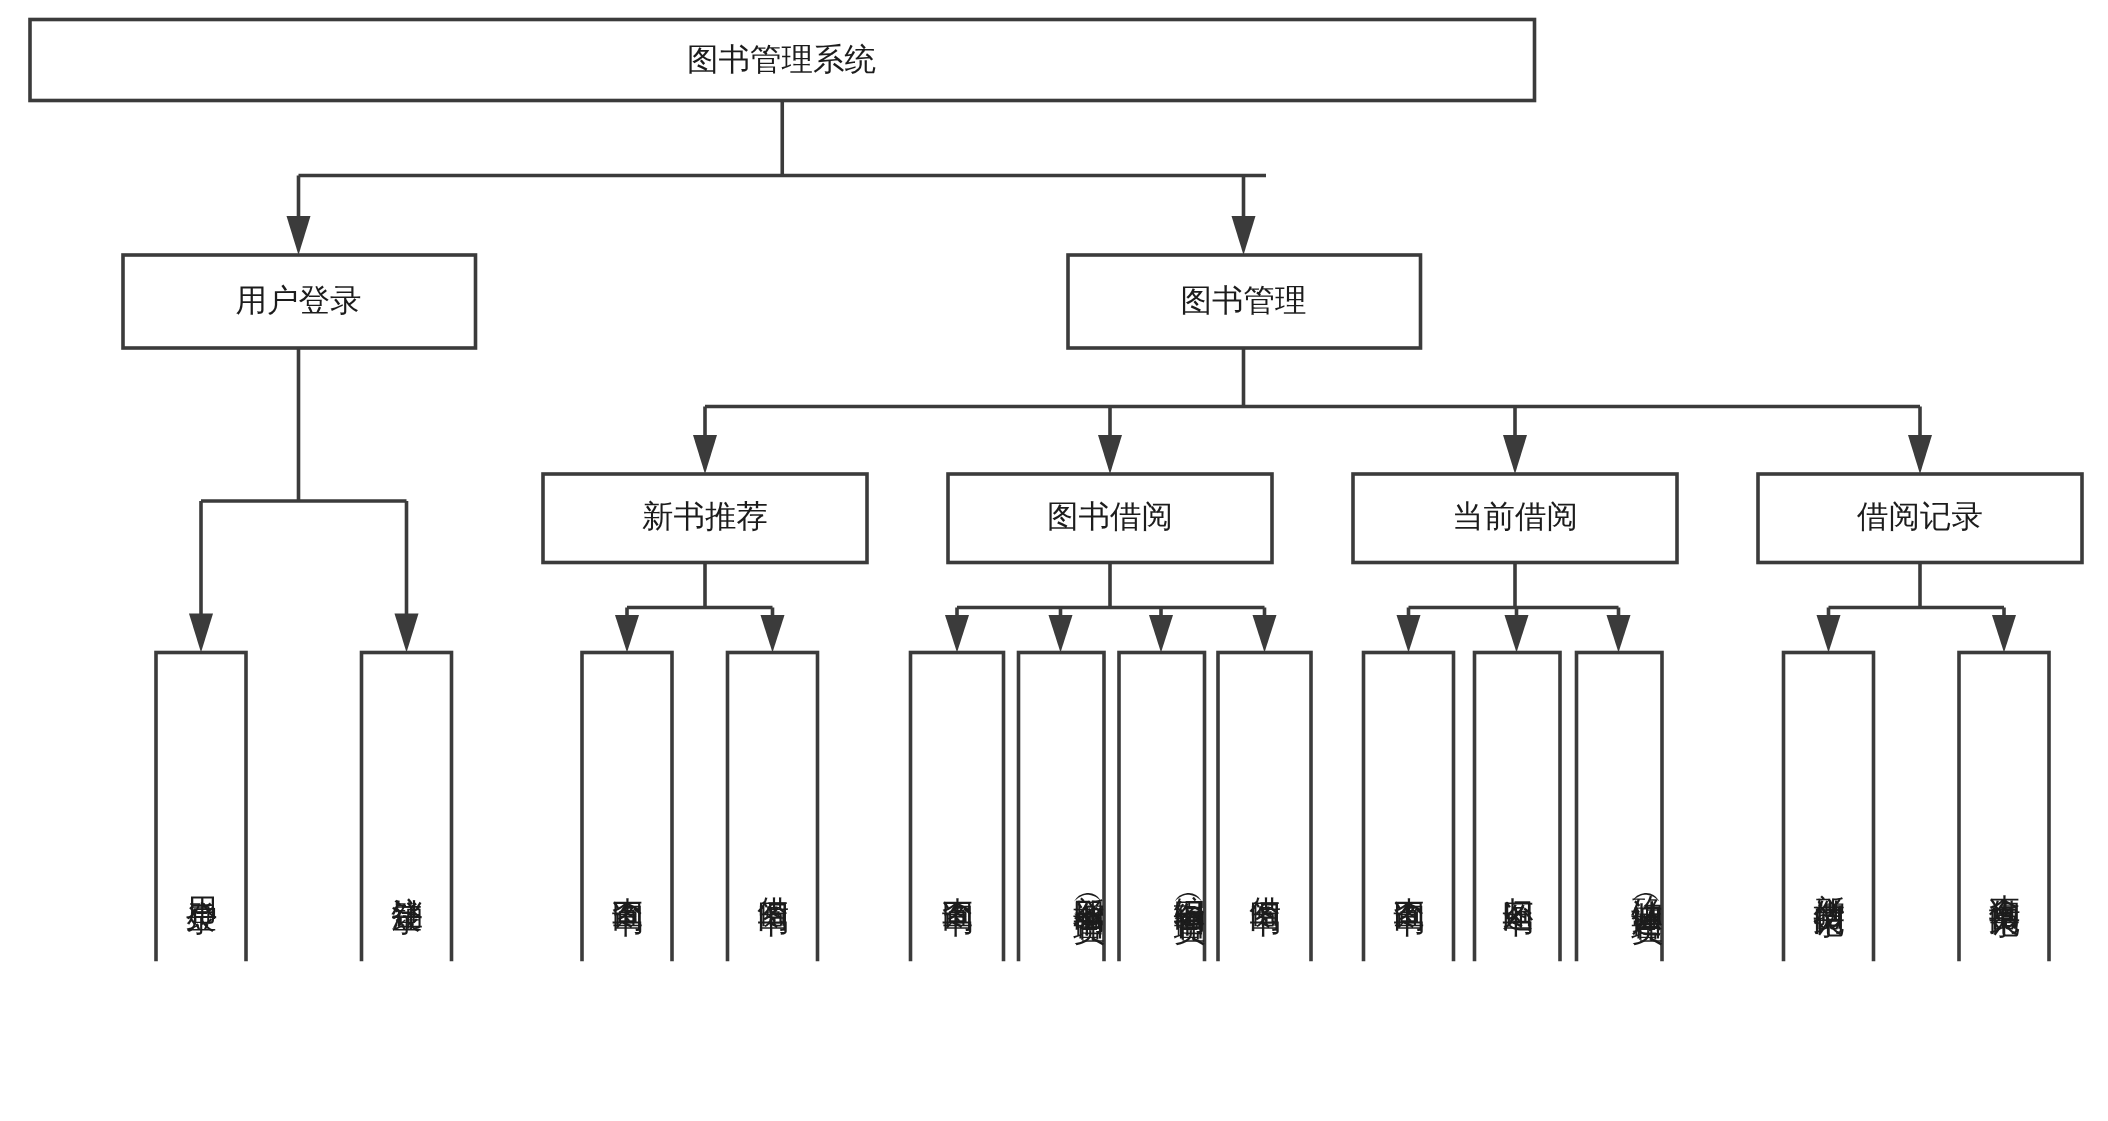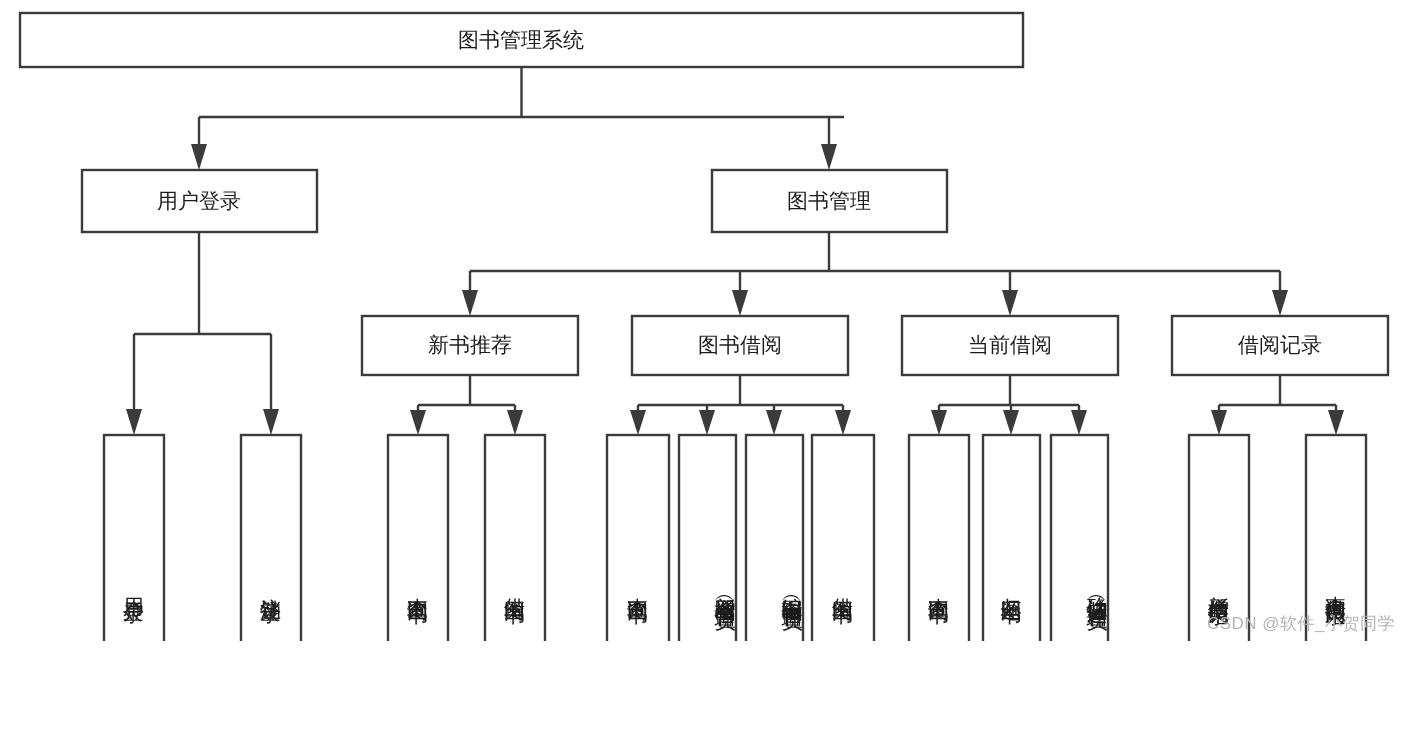--- a/index.html
+++ b/index.html
@@ -198,14 +198,13 @@
   <div class="node-label-v" style="left:607px; top:435px; width:62px; height:300px;">查询图书</div>
   <div class="node-label-v" style="left:679px; top:435px; width:57px; height:300px; align-items:flex-start; padding-top:8px; box-sizing:border-box;">新增图书（管理员）</div>
   <div class="node-label-v" style="left:746px; top:435px; width:57px; height:300px; align-items:flex-start; padding-top:8px; box-sizing:border-box;">编辑图书（管理员）</div>
   <div class="node-label-v" style="left:812px; top:435px; width:62px; height:300px;">借阅图书</div>
   <div class="node-label-v" style="left:909px; top:435px; width:60px; height:300px;">查询图书</div>
   <div class="node-label-v" style="left:983px; top:435px; width:57px; height:300px;">归还图书</div>
   <div class="node-label-v" style="left:1051px; top:435px; width:57px; height:300px; align-items:flex-start; padding-top:8px; box-sizing:border-box;">确认归还（管理员）</div>
   <div class="node-label-v" style="left:1189px; top:435px; width:60px; height:300px;">新增借阅记录</div>
   <div class="node-label-v" style="left:1306px; top:435px; width:60px; height:300px;">查询借阅记录</div>
 
-  <div id="watermark">CSDN @软件_小贺同学</div>
 </div>
 
 </body></html>

